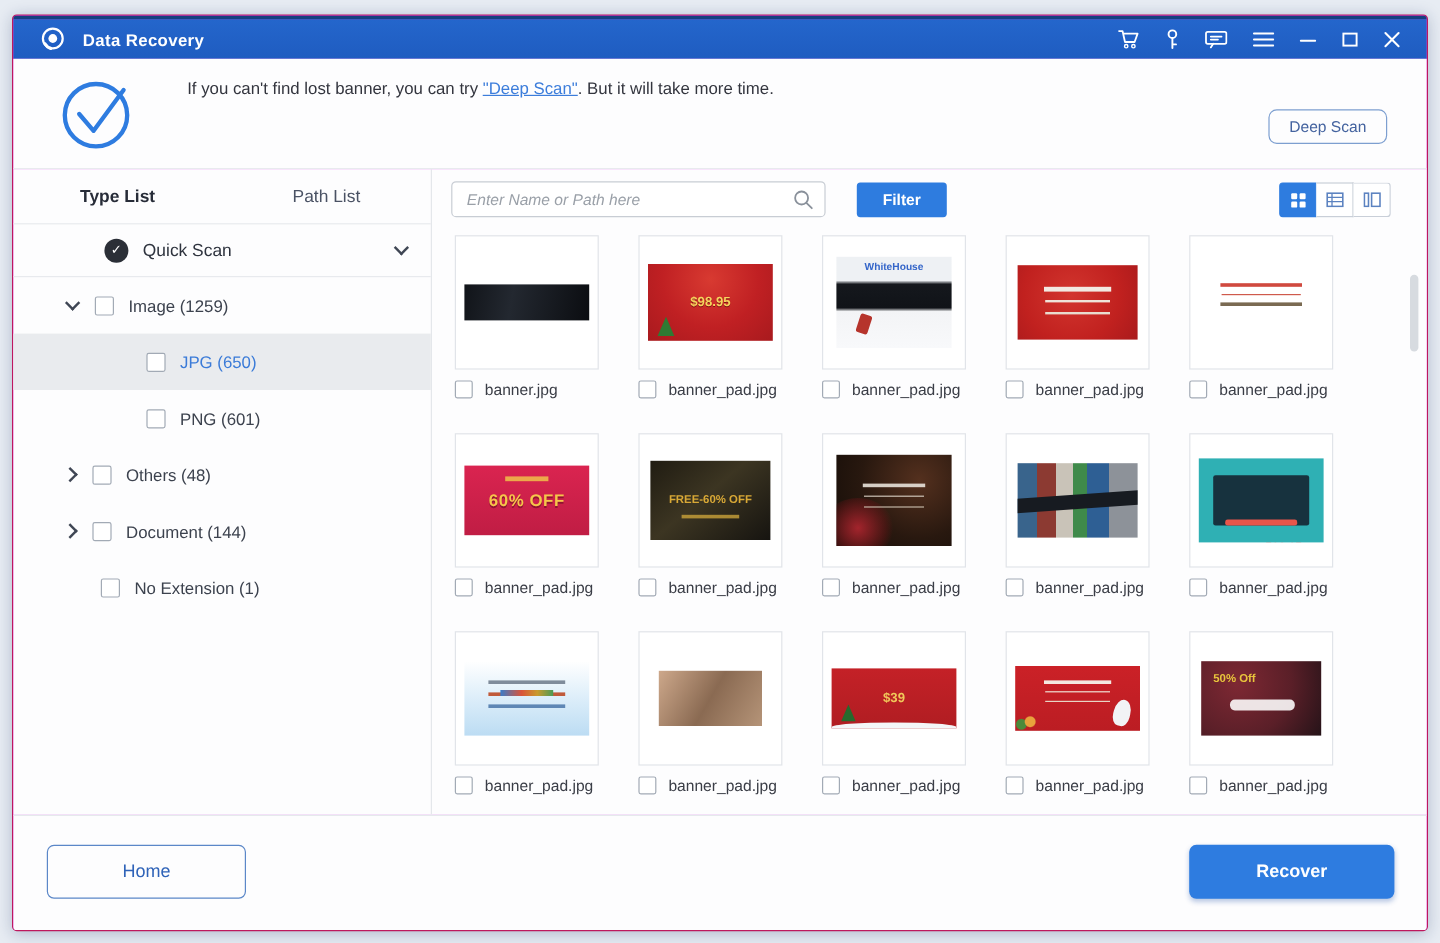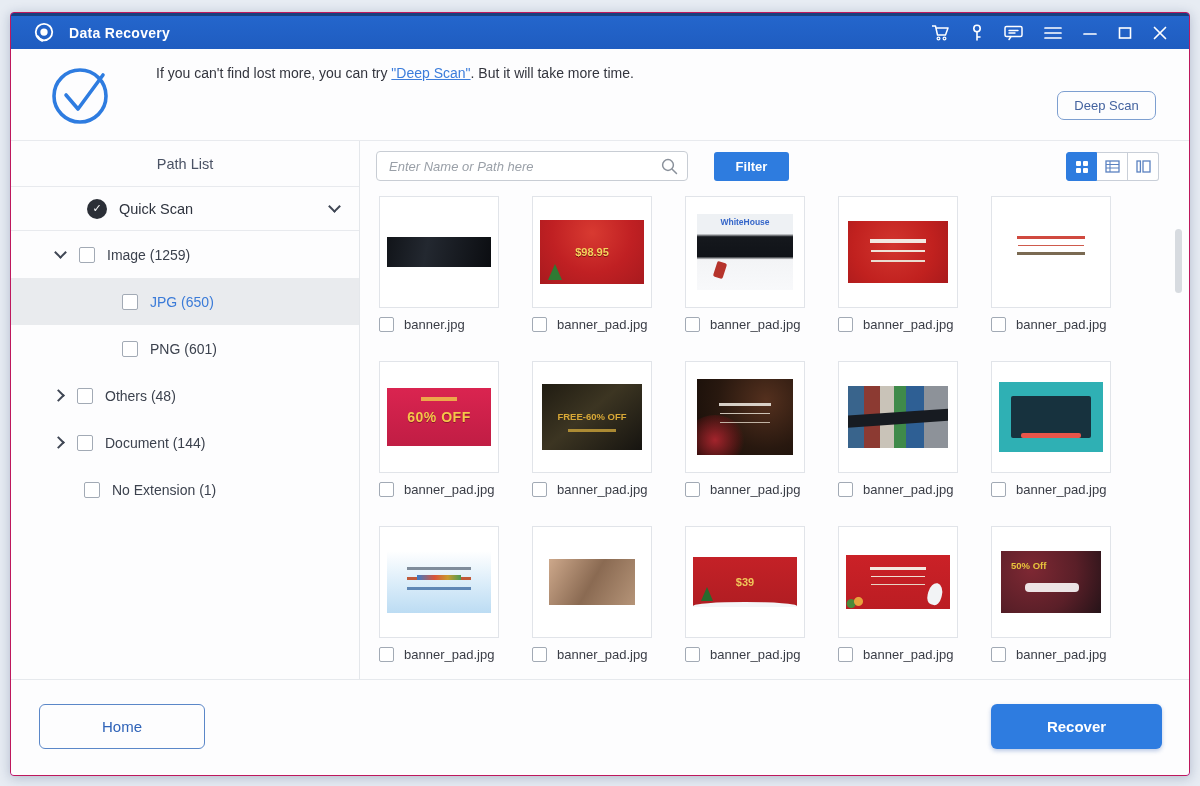--- a/index.html
+++ b/index.html
@@ -206,27 +206,28 @@
       </svg>
     </div>
   </div>
 
   <div class="header">
     <svg class="hd-check" width="62" height="64" viewBox="0 0 62 64">
       <circle cx="29" cy="33" r="26" fill="none" stroke="#2e7ce0" stroke-width="3.6"></circle>
       <path d="M15 32 L27 46 L52 12" fill="none" stroke="#2e7ce0" stroke-width="3.6" stroke-linecap="round" stroke-linejoin="round"></path>
     </svg>
     <div class="hd-text">
-      <div class="hd-line2"><span>If you can't find lost more, you can try </span><span class="hd-link">"Deep Scan"</span><span>. But it will take more time.</span></div>
+      <div class="hd-line2"><span>If you can't find lost banner, you can try </span><span class="hd-link">"Deep Scan"</span><span>. But it will take more time.</span></div>
     </div>
     <div class="deepscan-btn">Deep Scan</div>
   </div>
 
   <div class="sidebar">
     <div class="tabs">
+      <div class="tab active">Type List</div>
       <div class="tab">Path List</div>
     </div>
     <div class="scan-row">
       <span class="scan-badge">✓</span>
       <span class="scan-label">Quick Scan</span>
       <span class="chev down"></span>
     </div>
     <div id="tree">
         <div class="tree-row lvl1">
           <span class="chev down"></span>

